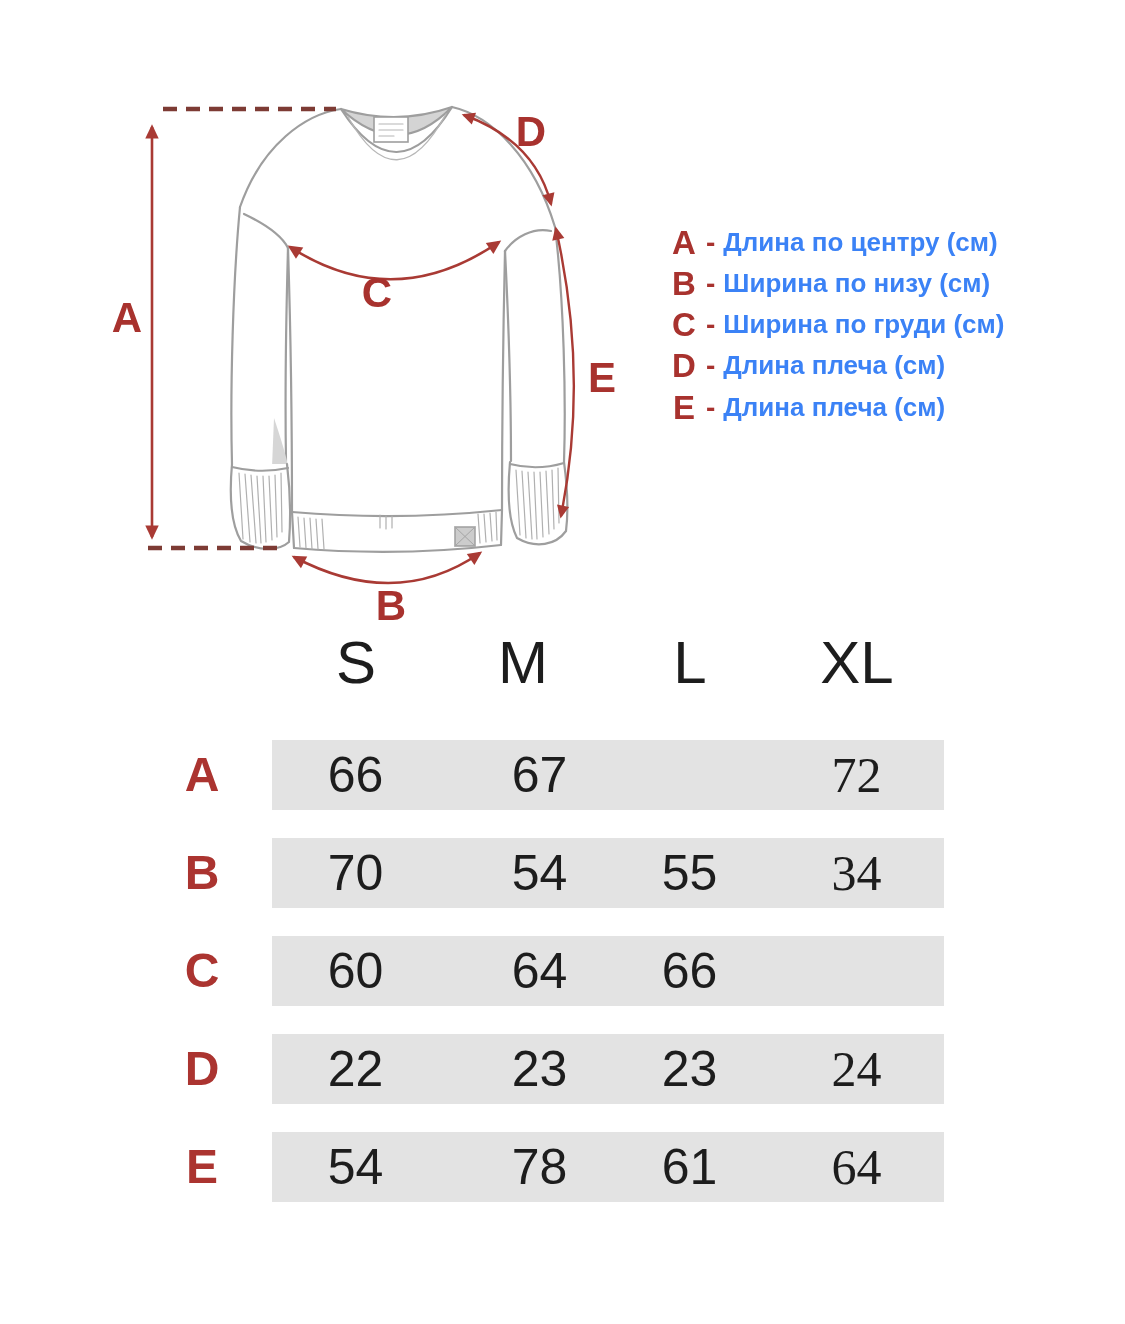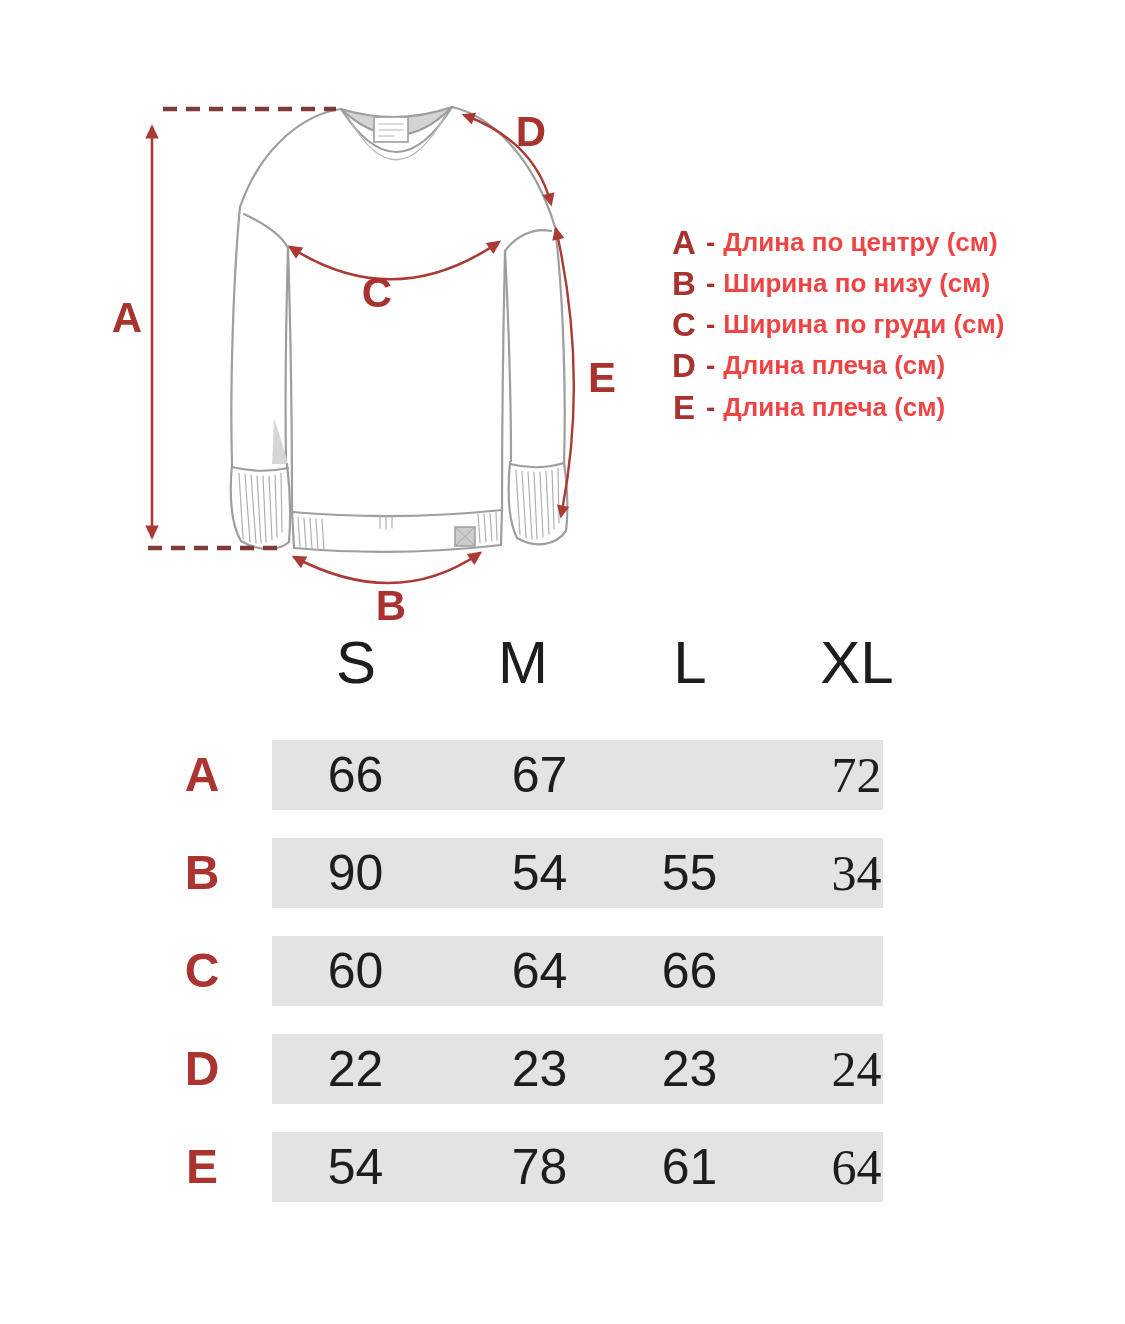--- a/index.html
+++ b/index.html
@@ -41,40 +41,40 @@
     display:inline-block;
     margin:0 8px 0 4px;
     font-size:28px;
     font-weight:bold;
     color:#a8322e;
     line-height:41px;
   }
   .lg-text{
     font-size:26px;
     font-weight:bold;
-    color:#ef4444;
+    color:#3b82f6;
     line-height:41px;
   }
   
   .size-table{position:absolute;left:0;top:0;width:1125px;height:1324px;}
   .th{
     position:absolute;
     width:168px;
     height:60px;
     top:633px;
     text-align:center;
     line-height:60px;
     font-size:60px;
     font-weight:400;
     color:#1d1d1d;
   }
   .band{
     position:absolute;
     left:272px;
-    width:611px;
+    width:672px;
     height:70px;
     background:#e3e3e3;
   }
   .row-label{
     position:absolute;
     left:160px;
     width:84px;
     height:70px;
     text-align:center;
     line-height:70px;
@@ -206,21 +206,21 @@
 
     <div class="row-label" style="top:740px">A</div>
     <div class="band" style="top:740px">
       <span class="cell c0">66</span>
       <span class="cell c1">67</span>
       <span class="cell c3">72</span>
     </div>
 
     <div class="row-label" style="top:838px">B</div>
     <div class="band" style="top:838px">
-      <span class="cell c0">90</span>
+      <span class="cell c0">70</span>
       <span class="cell c1">54</span>
       <span class="cell c2">55</span>
       <span class="cell c3">34</span>
     </div>
 
     <div class="row-label" style="top:936px">C</div>
     <div class="band" style="top:936px">
       <span class="cell c0">60</span>
       <span class="cell c1">64</span>
       <span class="cell c2">66</span>

